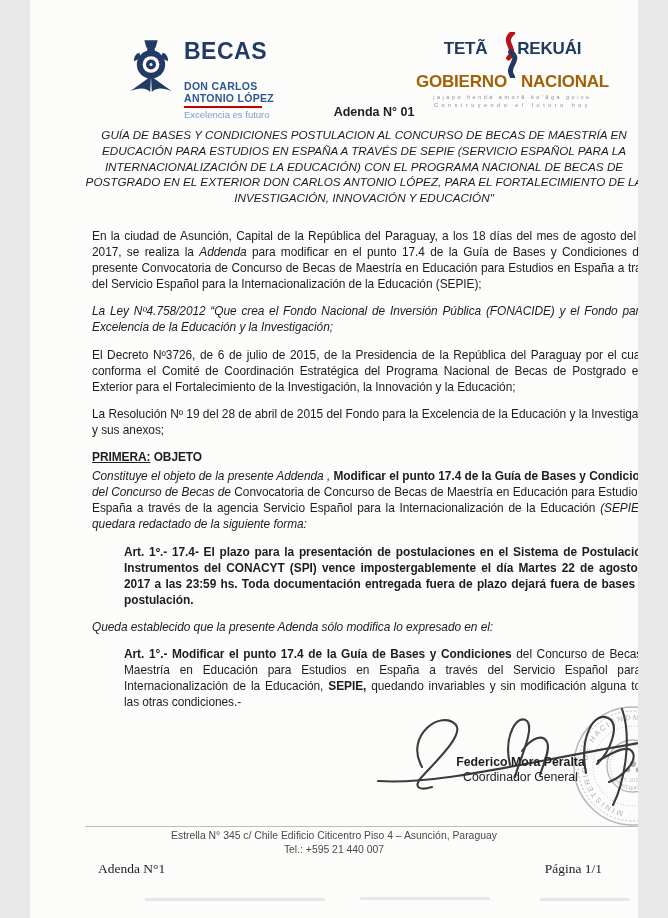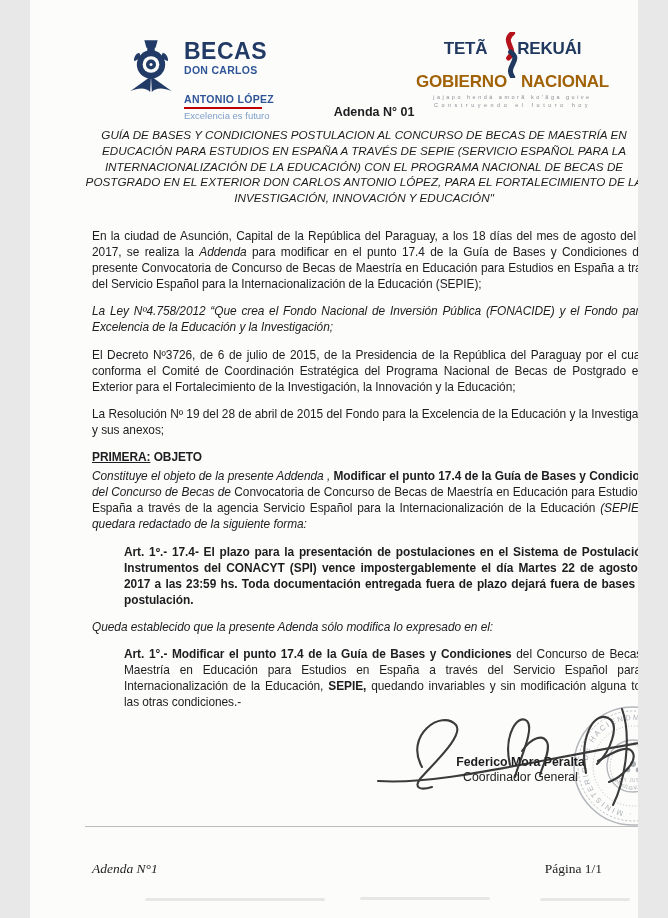--- a/index.html
+++ b/index.html
@@ -6,21 +6,21 @@
   .page{
     position:relative;width:608px;height:918px;margin:0 auto;
     background:#fcfcfb;overflow:hidden;
     font-family:"Liberation Sans",sans-serif;color:#1d1d1f;
   }
   
   .becas-logo{position:absolute;left:96px;top:38px;display:flex;align-items:flex-start;}
   .becas-icon{width:50px;height:58px;margin-right:8px;}
   .becas-text{padding-top:2px;line-height:1;}
   .becas-word{font-size:23px;font-weight:bold;color:#223a66;letter-spacing:.5px;}
-  .becas-sub{font-size:10.5px;font-weight:bold;color:#2e5597;letter-spacing:.3px;margin-top:2px;}
+  .becas-sub{font-size:10.5px;font-weight:bold;color:#2e5597;letter-spacing:.3px;margin-top:18px;}
   .becas-rule{width:78px;height:2px;background:#c00000;margin:3px 0 2px;}
   .becas-tag{font-size:9.5px;color:#7d9fc9;}
   .gob-logo{position:absolute;right:18px;top:40px;width:215px;text-align:center;}
   .gob-row1{position:relative;display:flex;justify-content:center;gap:30px;
     font-size:17px;font-weight:bold;color:#21395f;letter-spacing:-.2px;line-height:1;}
   .gob-row2{position:relative;display:flex;justify-content:center;gap:14px;
     font-size:17px;font-weight:bold;color:#a16207;letter-spacing:-.2px;line-height:1;margin-top:16px;}
   .gob-flame{position:absolute;left:50%;top:-8px;transform:translateX(-58%);width:30px;height:46px;z-index:2;}
   .gob-small1{font-size:5.5px;color:#8a8f94;letter-spacing:2.5px;margin-top:4px;white-space:nowrap;}
   .gob-small2{font-size:5.5px;color:#8a8f94;letter-spacing:3.5px;margin-top:2px;white-space:nowrap;}
@@ -41,21 +41,21 @@
   
   .seal{position:absolute;left:541px;top:704px;width:124px;height:124px;z-index:1;opacity:.8;}
   .sig-strokes{position:absolute;left:340px;top:693px;width:305px;height:135px;z-index:3;}
   .sig-block{position:absolute;left:368px;top:755px;width:245px;text-align:center;z-index:2;}
   .sig-name{font-size:12.3px;font-weight:bold;line-height:15px;}
   .sig-role{font-size:12.3px;line-height:15px;}
   
   .footer-rule{position:absolute;left:55px;top:826px;width:555px;height:1px;background:#bdbdbd;}
   .footer-addr{position:absolute;top:829px;left:0;width:100%;text-align:center;
     font-size:10.4px;color:#4a4a4a;line-height:13.5px;}
-  .page-left{position:absolute;left:62px;top:861px;font-family:"Liberation Serif",serif;font-size:13.5px;font-style:italic;}
+  .page-left{position:absolute;left:68px;top:861px;font-family:"Liberation Serif",serif;font-size:13.5px;}
   .page-right{position:absolute;right:36px;top:861px;font-family:"Liberation Serif",serif;font-size:13.5px;}
   .smudge{position:absolute;height:3px;background:#9e9e9e;opacity:.22;border-radius:2px;}
 </style>
 </head>
 <body>
 
 <div class="page">
 
   <div class="becas-logo">
     <svg class="becas-icon" viewBox="0 0 60 66">
@@ -68,21 +68,21 @@
         <path d="M30 44 L5 62 C16 57 25 58 29 63 Z"></path>
         <path d="M30 44 L55 62 C44 57 35 58 31 63 Z"></path>
       </g>
       <circle cx="30" cy="30" r="10" fill="#fcfcfb"></circle>
       <circle cx="30" cy="30" r="6" fill="#223a66"></circle>
       <circle cx="30" cy="30" r="1.8" fill="#fcfcfb"></circle>
     </svg>
     <div class="becas-text">
       <div class="becas-word">BECAS</div>
       <div class="becas-sub">DON CARLOS</div>
-      <div class="becas-sub" style="margin-top:18px">ANTONIO LÓPEZ</div>
+      <div class="becas-sub" style="margin-top:1px">ANTONIO LÓPEZ</div>
       <div class="becas-rule"></div>
       <div class="becas-tag">Excelencia es futuro</div>
     </div>
   </div>
 
   <div class="gob-logo">
     <div class="gob-row1">
       <svg class="gob-flame" viewBox="0 0 30 46">
         <path d="M17 1 C5 10 23 17 13 26" fill="none" stroke="#b5121b" stroke-width="5" stroke-linecap="round"></path>
         <path d="M15 20 C27 28 9 34 17 45" fill="none" stroke="#21395f" stroke-width="5" stroke-linecap="round"></path>
@@ -158,20 +158,22 @@
     </g>
   </svg>
 
   <div class="sig-block">
     <div class="sig-name">Federico Mora Peralta</div>
     <div class="sig-role">Coordinador General</div>
   </div>
 
   <div class="footer-rule"></div>
   <div class="footer-addr">
+    <div>Estrella N° 345 c/ Chile Edificio Citicentro Piso 4 – Asunción, Paraguay</div>
+    <div>Tel.: +595 21 440 007</div>
   </div>
   <div class="page-left">Adenda N°1</div>
   <div class="page-right">Página 1/1</div>
 
   <div class="smudge" style="left:115px;top:898px;width:180px;"></div>
   <div class="smudge" style="left:330px;top:897px;width:130px;"></div>
   <div class="smudge" style="left:510px;top:898px;width:90px;"></div>
 </div>
 
 </body></html>

